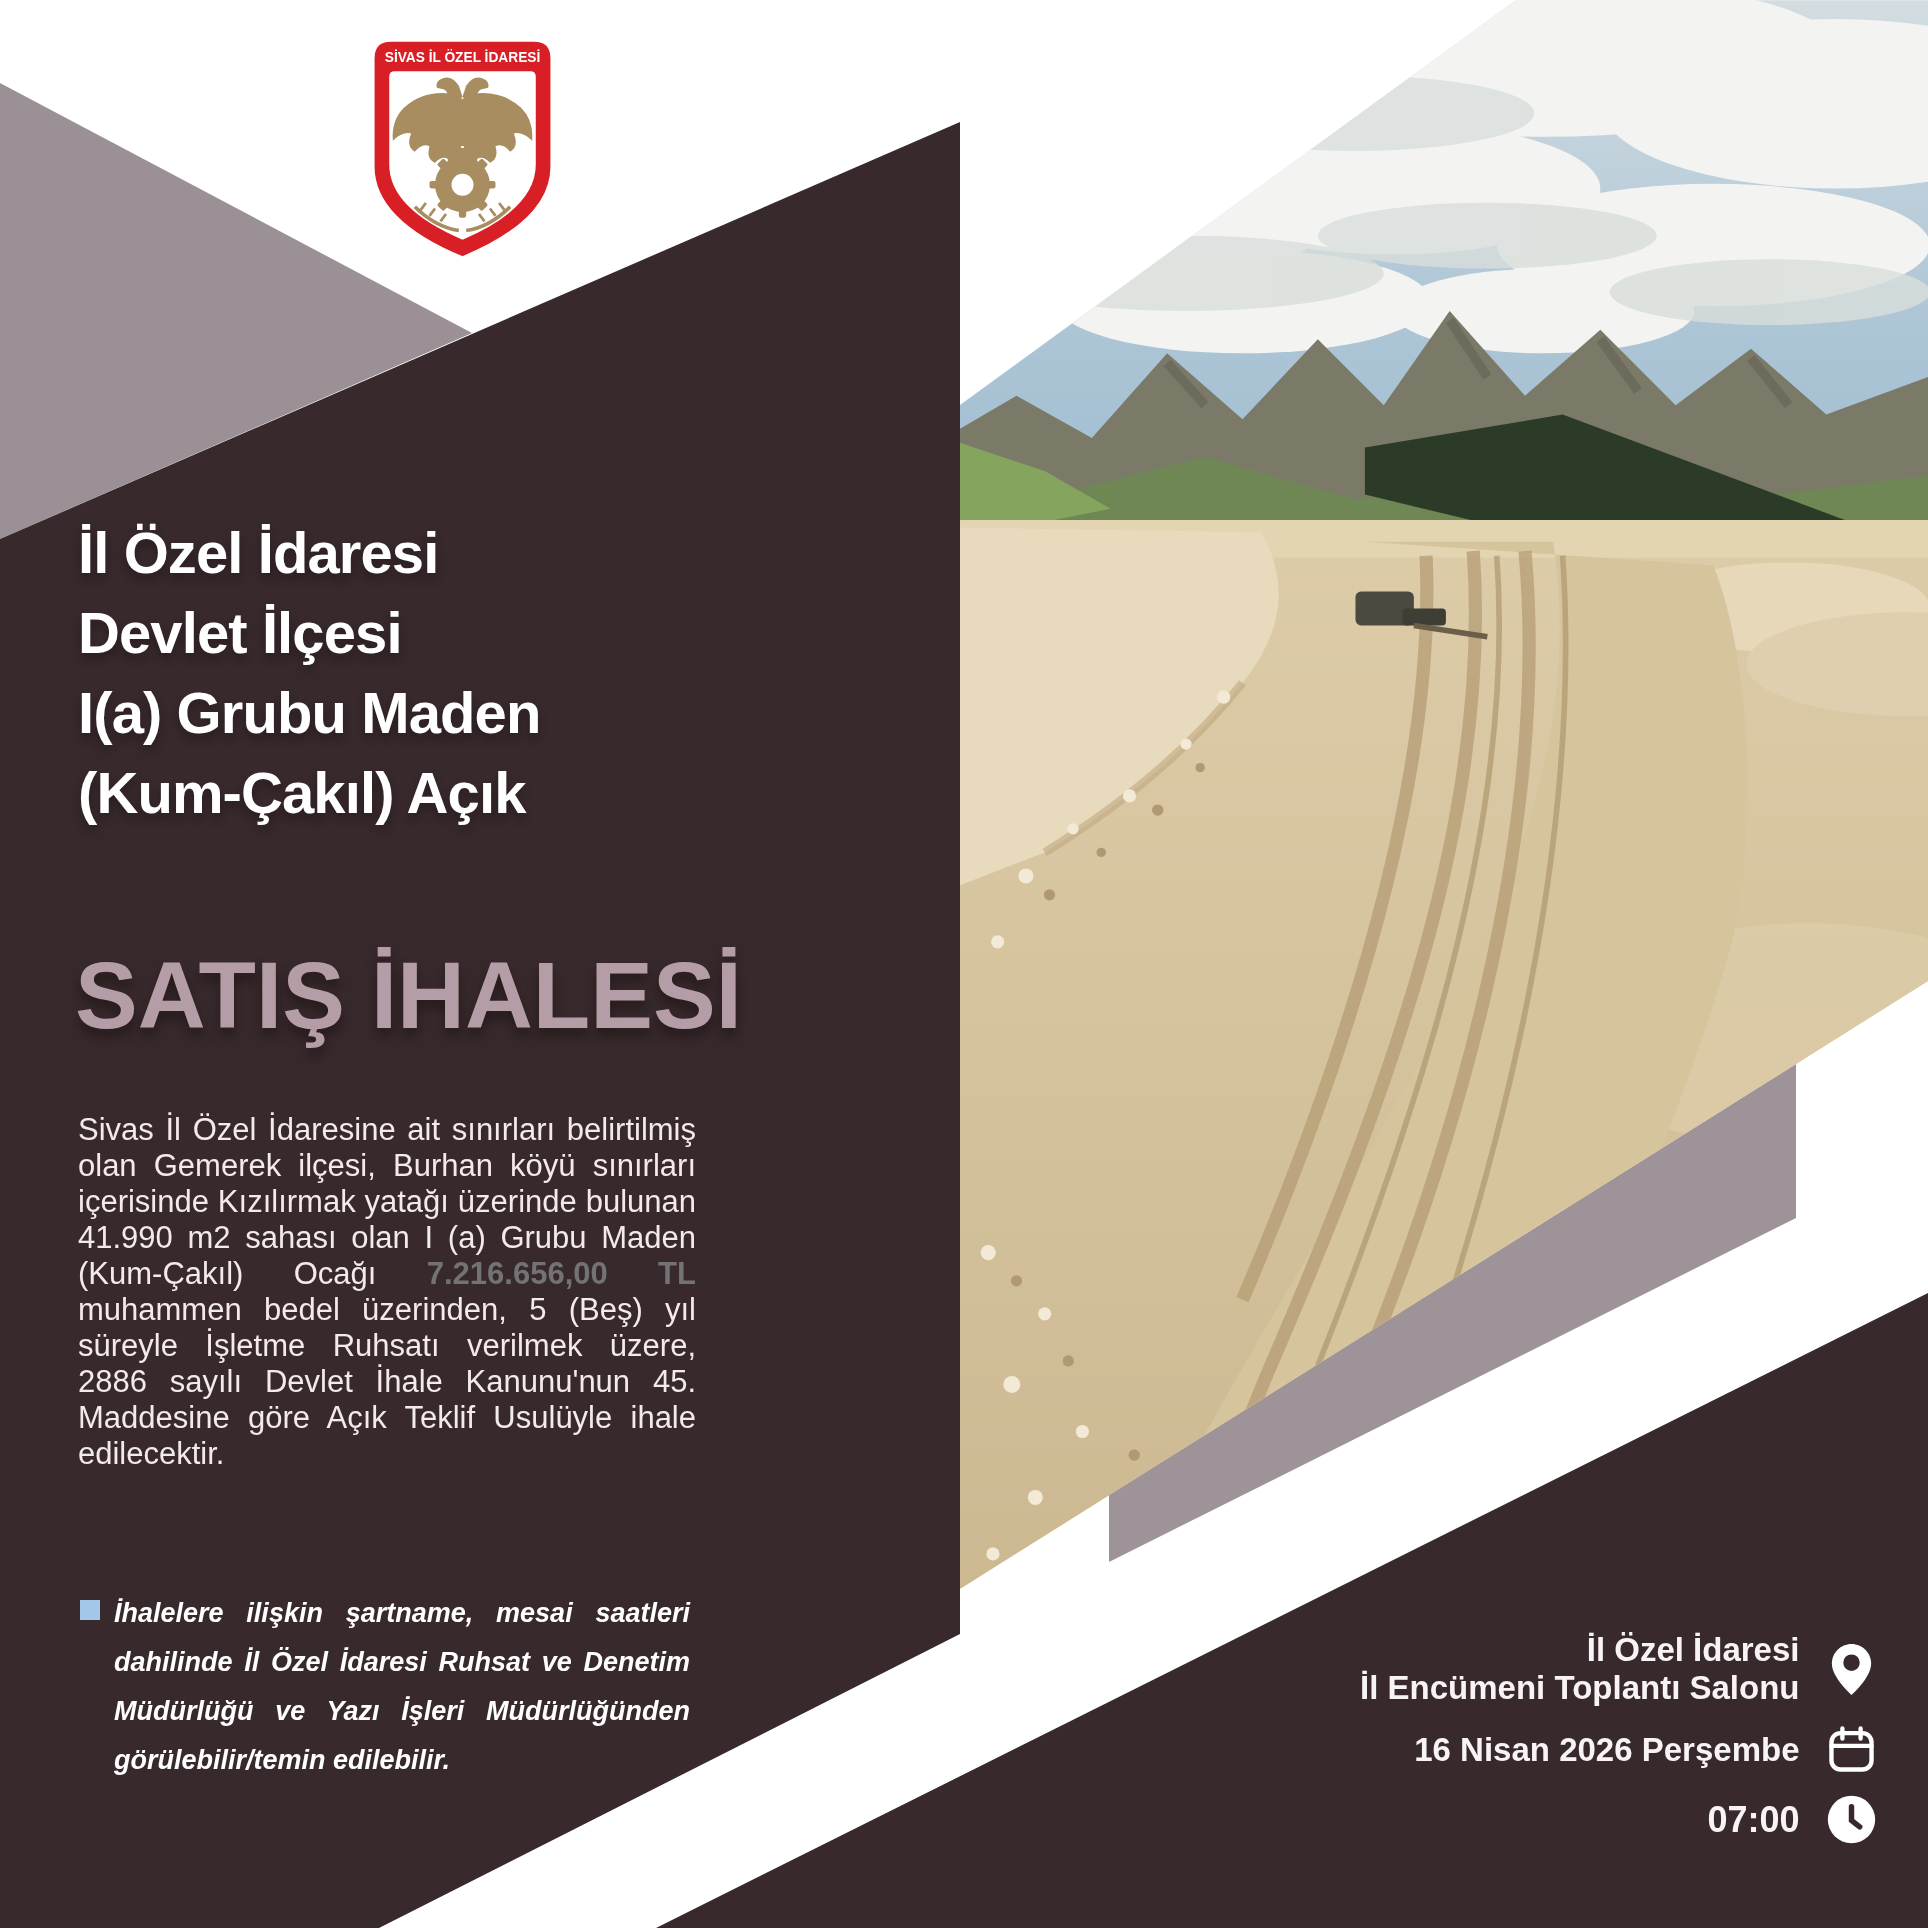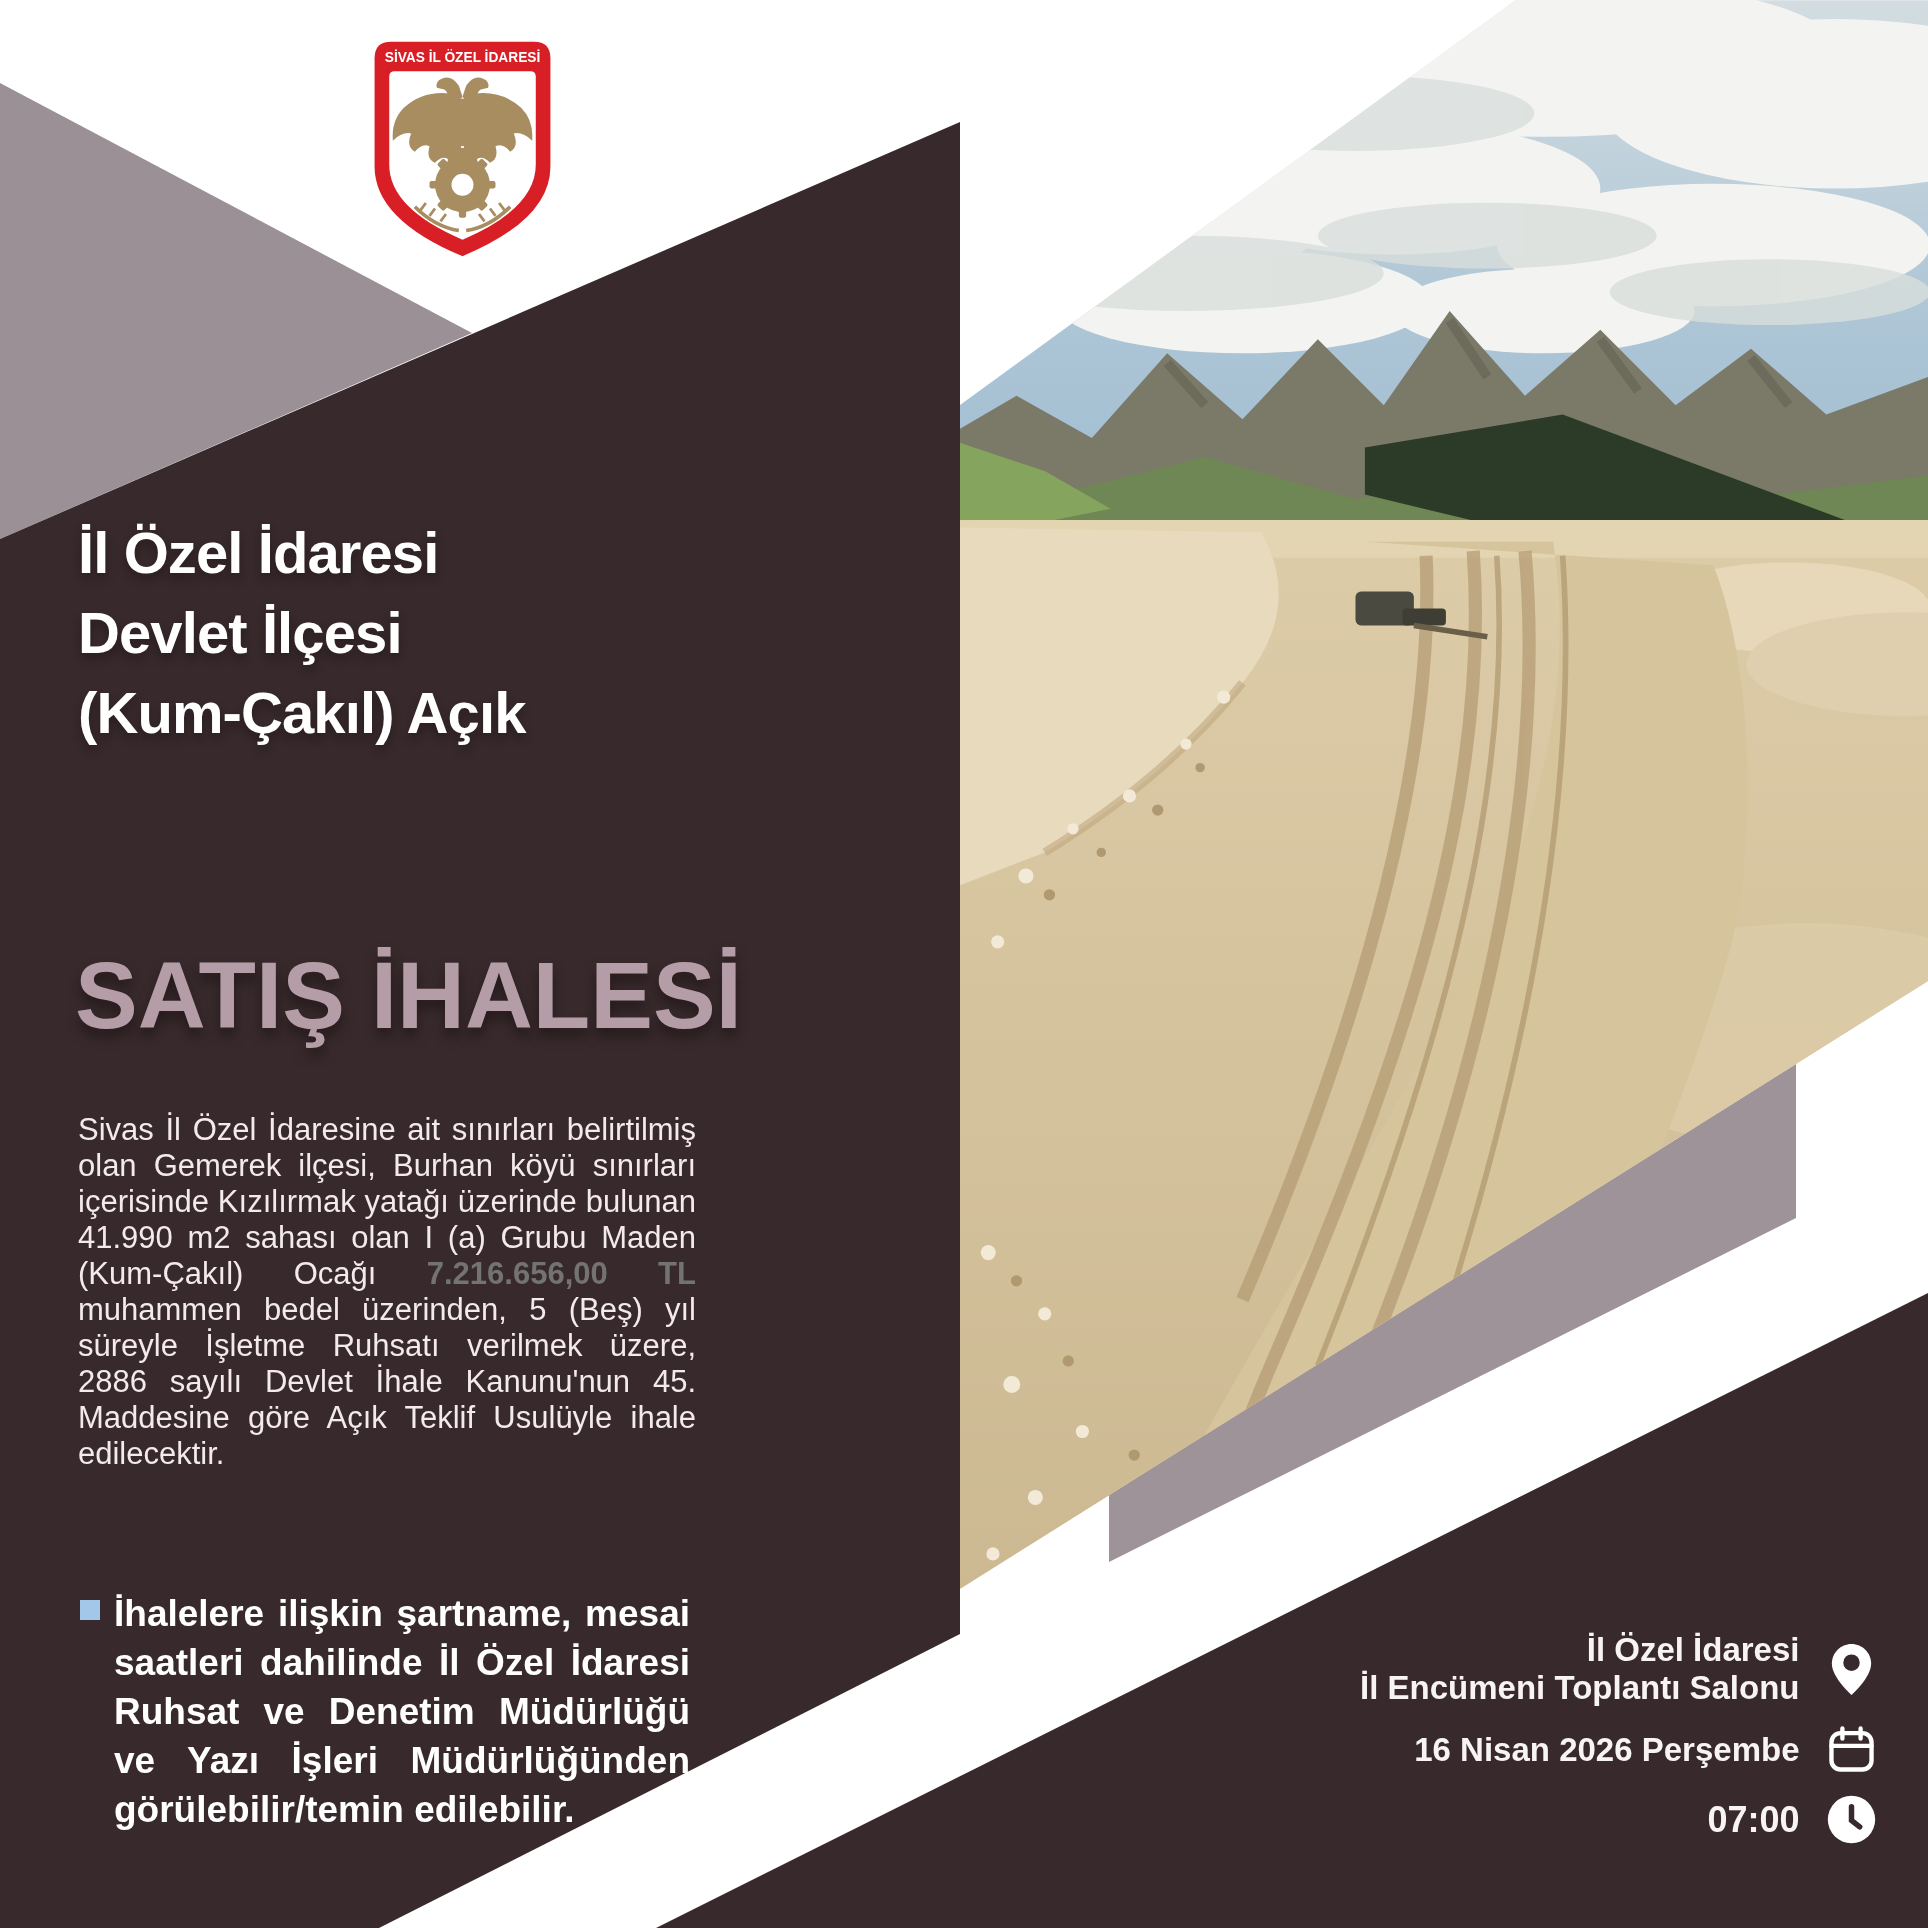--- a/index.html
+++ b/index.html
@@ -21,21 +21,21 @@
             text-shadow:0 5.6px 9.4px rgba(25,14,16,.45);}
   .satis{position:absolute;left:75px;top:944px;color:#b59da8;font-weight:bold;
          font-size:94px;line-height:104px;letter-spacing:0px;
          text-shadow:0 7.5px 11.3px rgba(20,10,12,.5);}
   
   .bodytext{position:absolute;left:78px;top:1081px;width:618px;color:#f3eaec;
             font-size:31px;line-height:36px;text-align:justify;}
   .bodytext b{color:#737373;}
   
   .note{position:absolute;left:80px;top:1589px;width:610px;color:#ffffff;font-weight:bold;
-        font-size:37px;line-height:49px;padding-left:34px;box-sizing:border-box;text-align:justify;}
+        font-size:27px;line-height:49px;padding-left:34px;box-sizing:border-box;text-align:justify;font-style:italic;}
   .note .sq{position:absolute;left:0;top:11.3px;width:20px;height:20px;background:#a3c7e8;}
   
   .event{position:absolute;right:49px;top:1631px;display:flex;flex-direction:column;
          align-items:flex-end;gap:15px;color:#f8f3f4;font-weight:bold;}
   .ev-row{display:flex;align-items:center;gap:24.5px;}
   .ev-text{text-align:right;font-size:33px;line-height:38px;}
   .ev-icon{width:55px;height:55px;flex:0 0 55px;display:flex;align-items:center;justify-content:center;}
   .time-text{font-size:36px;}
 </style>
 </head>
@@ -178,20 +178,21 @@
       <path d="M48,182 Q70,204 96,208"></path>
       <path d="M152,182 Q130,204 104,208"></path>
       <path d="M54,186 L60,178 M64,192 L70,184 M76,198 L82,190 M146,186 L140,178 M136,192 L130,184 M124,198 L118,190" stroke-width="3"></path>
     </g>
   </svg>
 </div>
 
 <div class="headline">
   <div>İl Özel İdaresi</div>
   <div>Devlet İlçesi</div>
+  <div>I(a) Grubu Maden</div>
   <div>(Kum-Çakıl) Açık</div>
 </div>
 <div class="satis">SATIŞ İHALESİ</div>
 
 <p class="bodytext"><span>Sivas İl Özel İdaresine ait sınırları belirtilmiş olan Gemerek ilçesi, Burhan köyü sınırları içerisinde Kızılırmak yatağı üzerinde bulunan 41.990 m2 sahası olan I (a) Grubu Maden (Kum-Çakıl) Ocağı </span><b>7.216.656,00 TL</b><span> muhammen bedel üzerinden, 5 (Beş) yıl süreyle İşletme Ruhsatı verilmek üzere, 2886 sayılı Devlet İhale Kanunu'nun 45. Maddesine göre Açık Teklif Usulüyle ihale edilecektir.</span></p>
 
 <div class="note">
   <span class="sq"></span>
   <span>İhalelere ilişkin şartname, mesai saatleri dahilinde İl Özel İdaresi Ruhsat ve Denetim Müdürlüğü ve Yazı İşleri Müdürlüğünden görülebilir/temin edilebilir.</span>
 </div>

